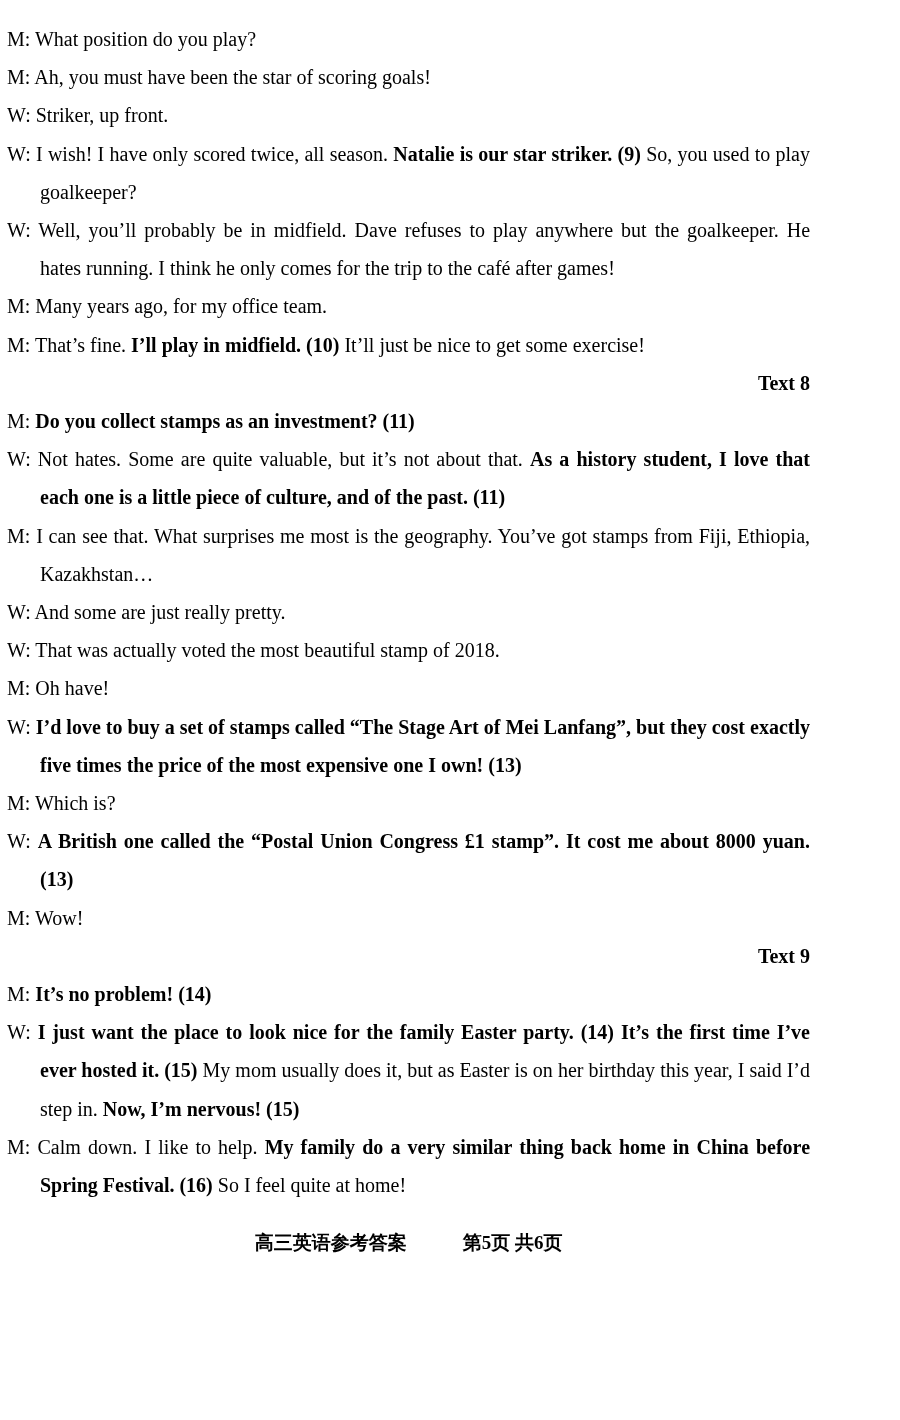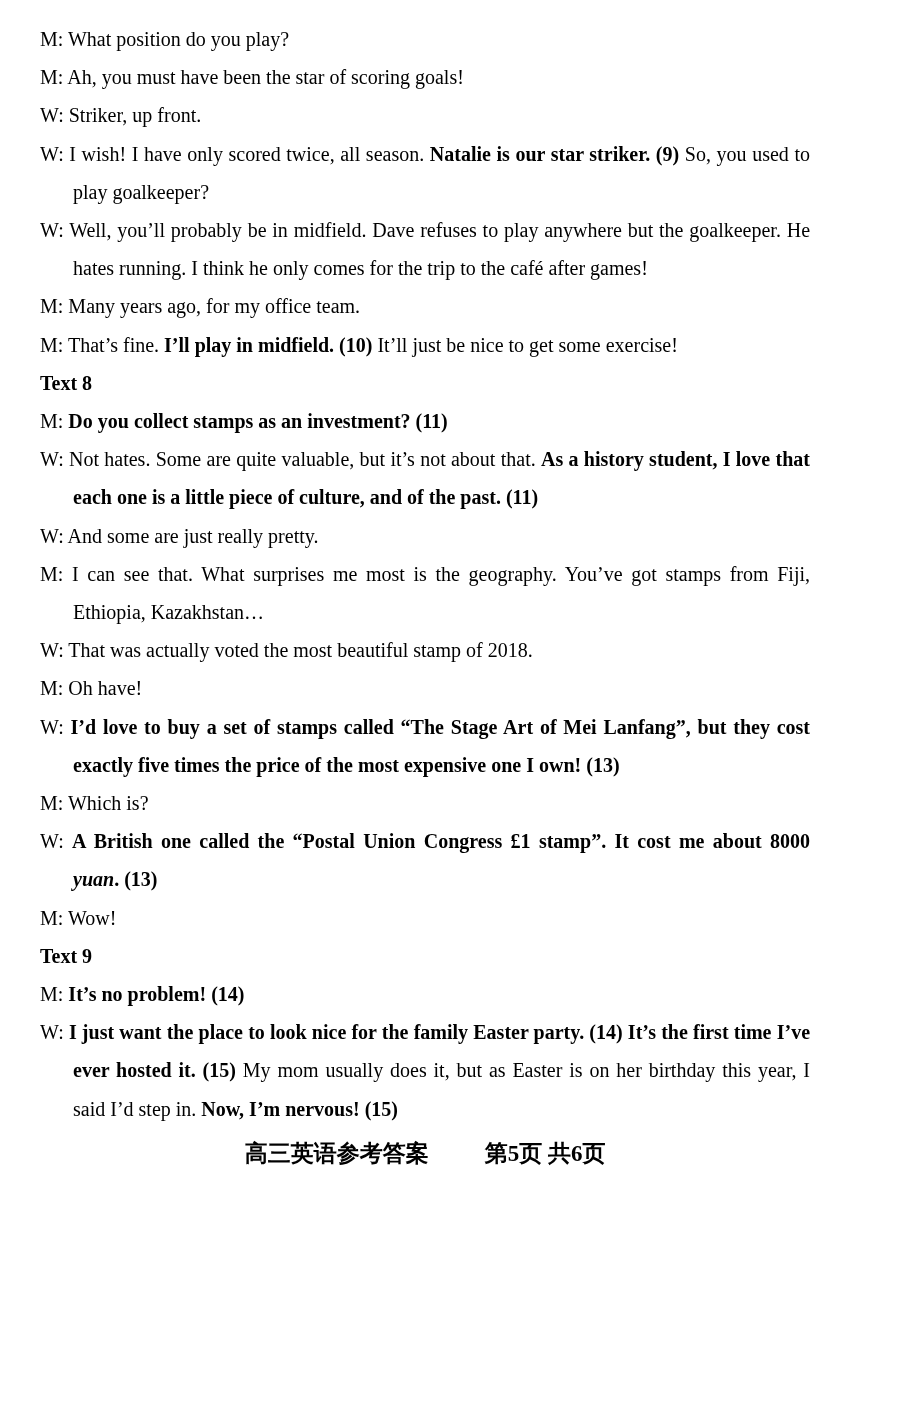--- a/index.html
+++ b/index.html
@@ -12,71 +12,72 @@
     height: 1420px;
     overflow: hidden;
     color: #000;
     font-family: "Liberation Serif", "DejaVu Serif", serif;
     font-size: 20px;
   }
   .page {
     box-sizing: border-box;
     width: 824px;
     height: 1420px;
-    padding: 20px 14px 0 40px;
+    padding: 20px 14px 0 7px;
   }
   .transcript p.line {
     margin: 0;
     line-height: 38.2px;
     text-align: justify;
     margin-left: 33px;
     text-indent: -33px;
   }
   .transcript p.heading {
     margin-left: 0;
     text-indent: 0;
     font-weight: bold;
-    text-align: left;
+    text-align: right;
   }
   .speaker { font-weight: normal; }
   .b { font-weight: bold; }
-  .i { font-style: italic; }
+  .i { }
   .footer {
-    margin-top: 7px;
+    margin-top: 20px;
     text-align: center;
     font-weight: bold;
-    font-size: 23px;
+    font-size: 19px;
     line-height: 38px;
     font-family: "Liberation Serif", "DejaVu Serif", serif;
   }
   .footer .gap { display: inline-block; width: 56px; }
 </style>
 </head>
 <body>
 
 <div class="page">
   <div class="transcript">
       <p class="line"><span class="speaker">M:</span> <span class="">What position do you play?</span></p>
       <p class="line"><span class="speaker">M:</span> <span class="">Ah, you must have been the star of scoring goals!</span></p>
       <p class="line"><span class="speaker">W:</span> <span class="">Striker, up front.</span></p>
       <p class="line"><span class="speaker">W:</span> <span class="">I wish! I have only scored twice, all season. </span><span class="b">Natalie is our star striker. (9)</span><span class=""> So, you used to play goalkeeper?</span></p>
       <p class="line"><span class="speaker">W:</span> <span class="">Well, you’ll probably be in midfield. Dave refuses to play anywhere but the goalkeeper. He hates running. I think he only comes for the trip to the café after games!</span></p>
       <p class="line"><span class="speaker">M:</span> <span class="">Many years ago, for my office team.</span></p>
       <p class="line"><span class="speaker">M:</span> <span class="">That’s fine. </span><span class="b">I’ll play in midfield. (10)</span><span class=""> It’ll just be nice to get some exercise!</span></p>
       <p class="line heading"><span class="b">Text 8</span></p>
       <p class="line"><span class="speaker">M:</span> <span class="b">Do you collect stamps as an investment? (11)</span></p>
       <p class="line"><span class="speaker">W:</span> <span class="">Not hates. Some are quite valuable, but it’s not about that. </span><span class="b">As a history student, I love that each one is a little piece of culture, and of the past. (11)</span></p>
+      <p class="line"><span class="speaker">M:</span> <span class="">I can see that. What surprises me most is the geography. You’ve got stamps from Fiji, Ethiopia, Kazakhstan…</span></p>
       <p class="line"><span class="speaker">W:</span> <span class="">And some are just really pretty.</span></p>
-      <p class="line"><span class="speaker">M:</span> <span class="">I can see that. What surprises me most is the geography. You’ve got stamps from Fiji, Ethiopia, Kazakhstan…</span></p>
       <p class="line"><span class="speaker">W:</span> <span class="">That was actually voted the most beautiful stamp of 2018.</span></p>
       <p class="line"><span class="speaker">M:</span> <span class="">Oh have!</span></p>
       <p class="line"><span class="speaker">W:</span> <span class="b">I’d love to buy a set of stamps called “The Stage Art of Mei Lanfang”, but they cost exactly five times the price of the most expensive one I own! (13)</span></p>
       <p class="line"><span class="speaker">M:</span> <span class="">Which is?</span></p>
       <p class="line"><span class="speaker">W:</span> <span class="b">A British one called the “Postal Union Congress £1 stamp”. It cost me about 8000 </span><span class="b i">yuan</span><span class="b">. (13)</span></p>
       <p class="line"><span class="speaker">M:</span> <span class="">Wow!</span></p>
       <p class="line heading"><span class="b">Text 9</span></p>
       <p class="line"><span class="speaker">M:</span> <span class="b">It’s no problem! (14)</span></p>
       <p class="line"><span class="speaker">W:</span> <span class="b">I just want the place to look nice for the family Easter party. (14) It’s the first time I’ve ever hosted it. (15)</span><span class=""> My mom usually does it, but as Easter is on her birthday this year, I said I’d step in. </span><span class="b">Now, I’m nervous! (15)</span></p>
+      <p class="line"><span class="speaker">M:</span> <span class="">Calm down. I like to help. </span><span class="b">My family do a very similar thing back home in China before Spring Festival. (16)</span><span class=""> So I feel quite at home!</span></p>
     </div>
   <div class="footer">
     <span>高三英语参考答案</span><span class="gap"></span><span>第5页 共6页</span>
   </div>
 </div>
 
 </body></html>

